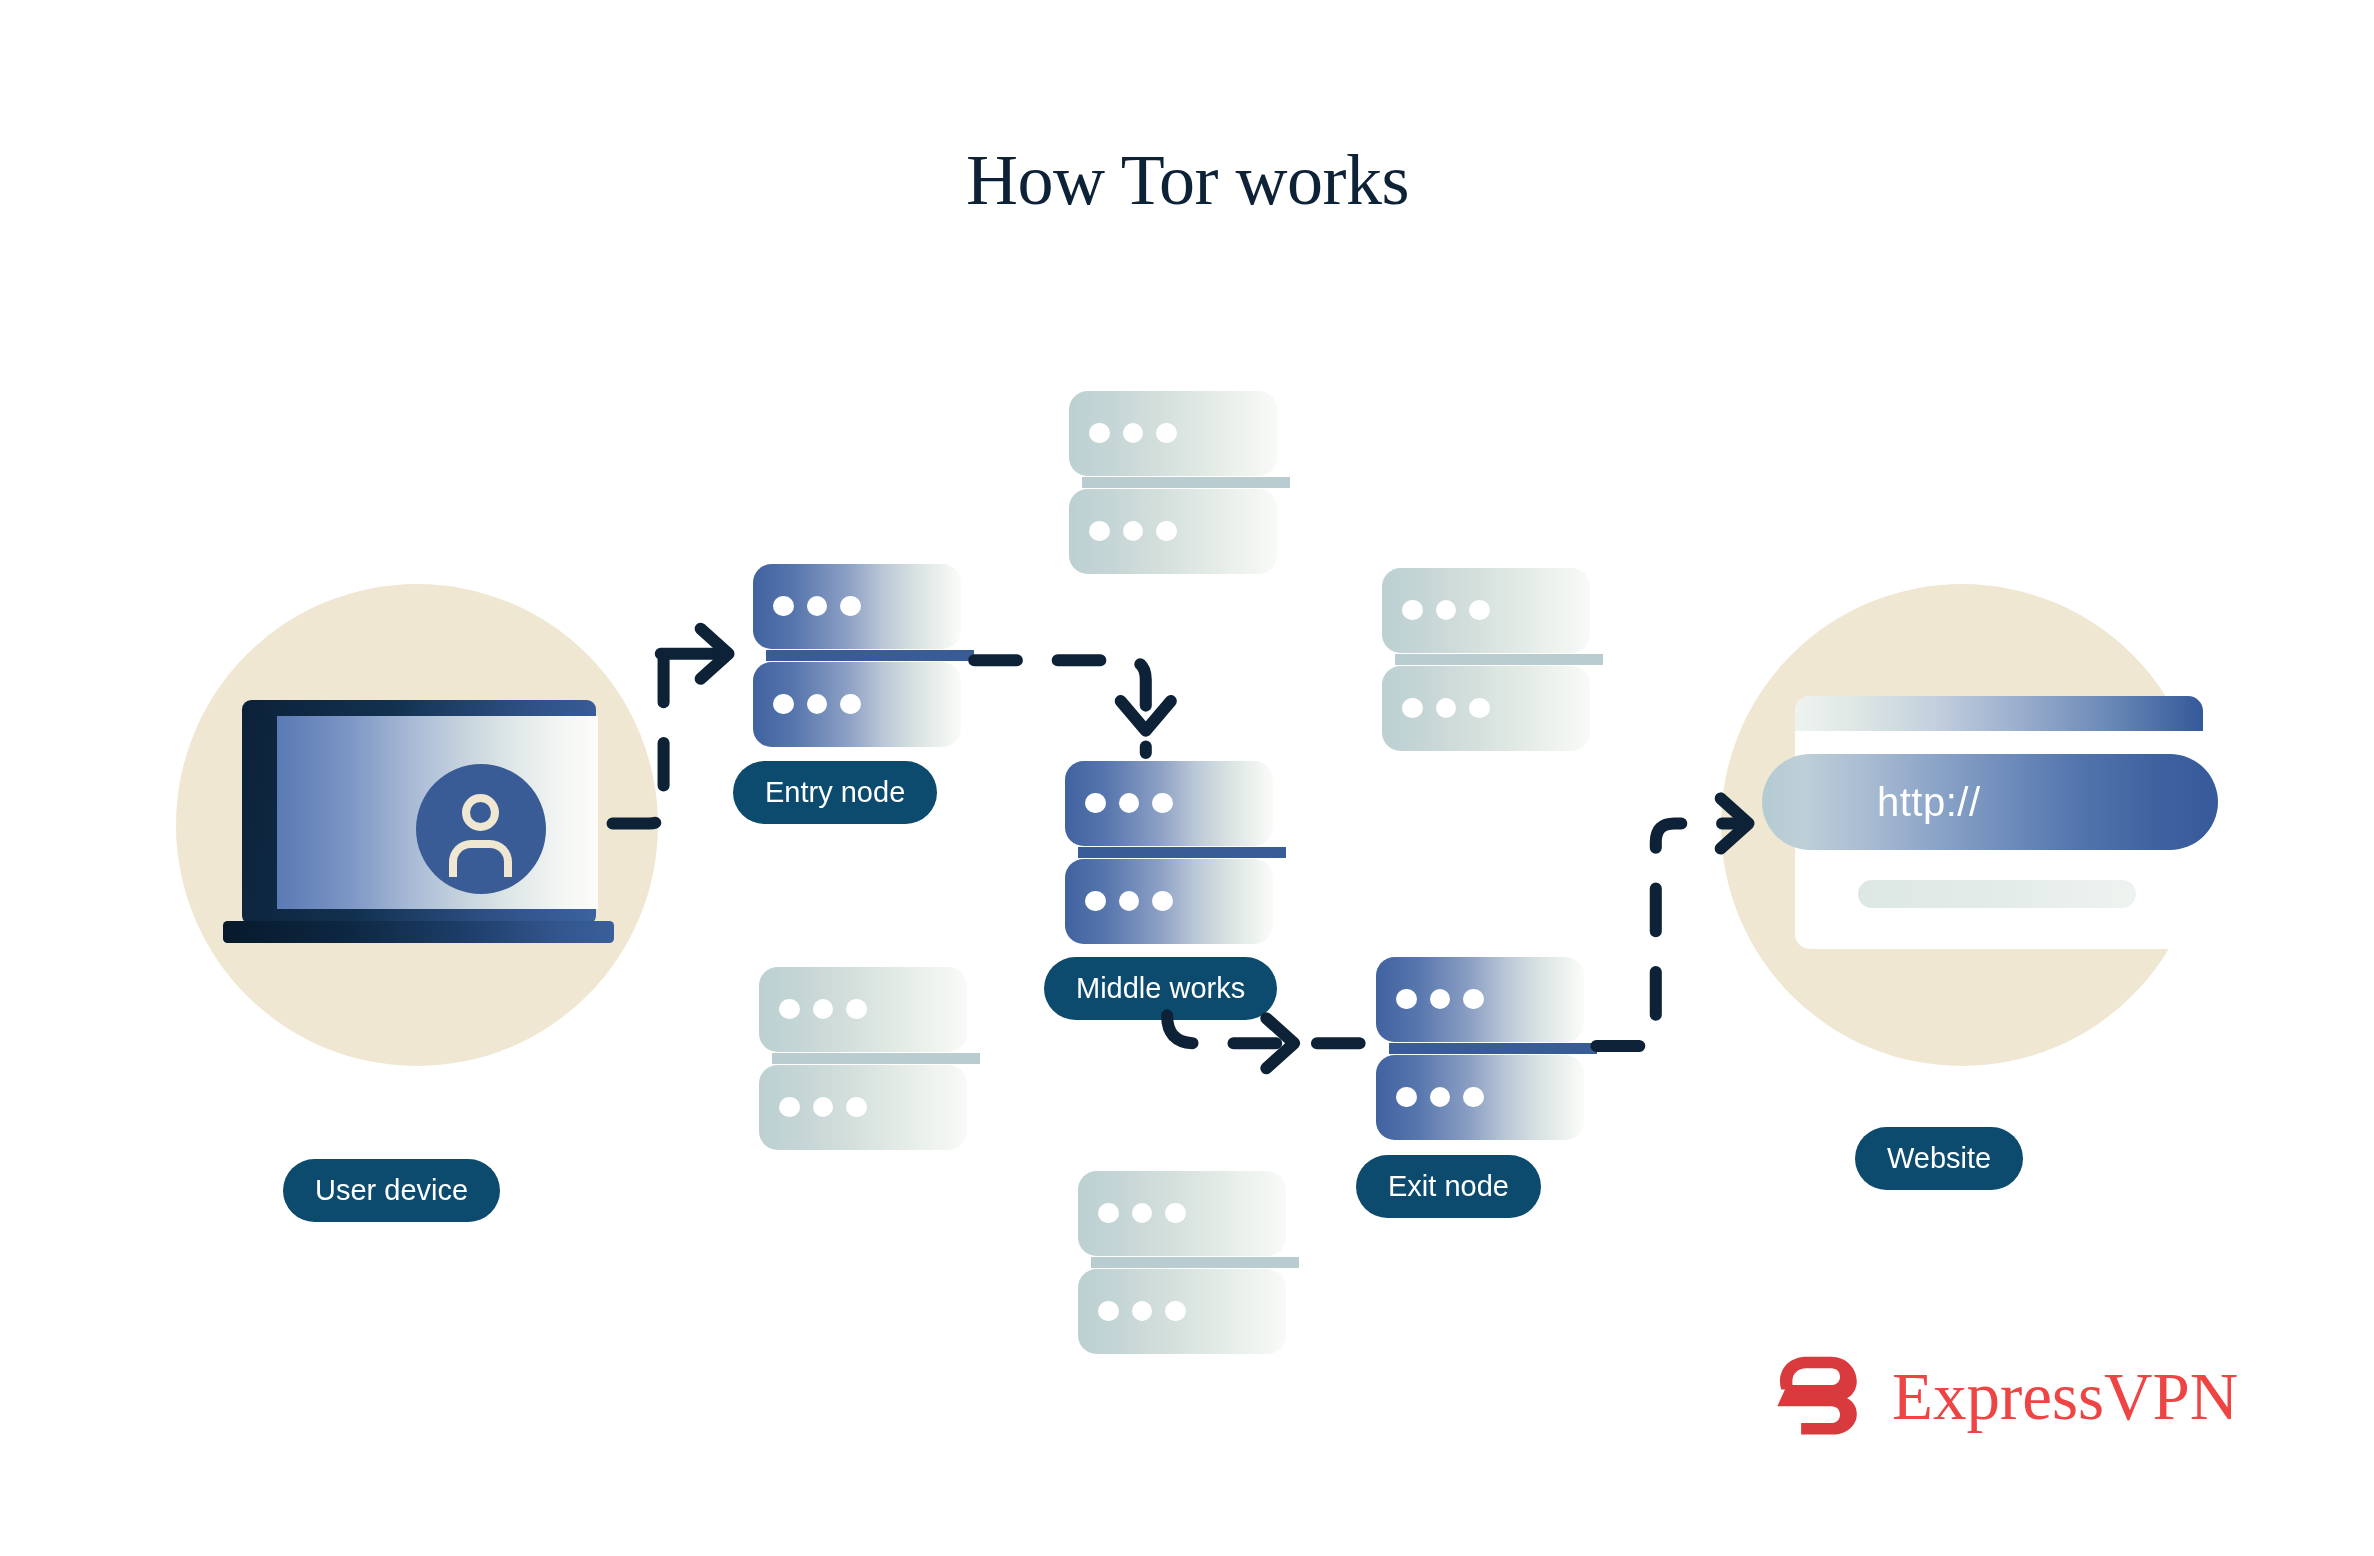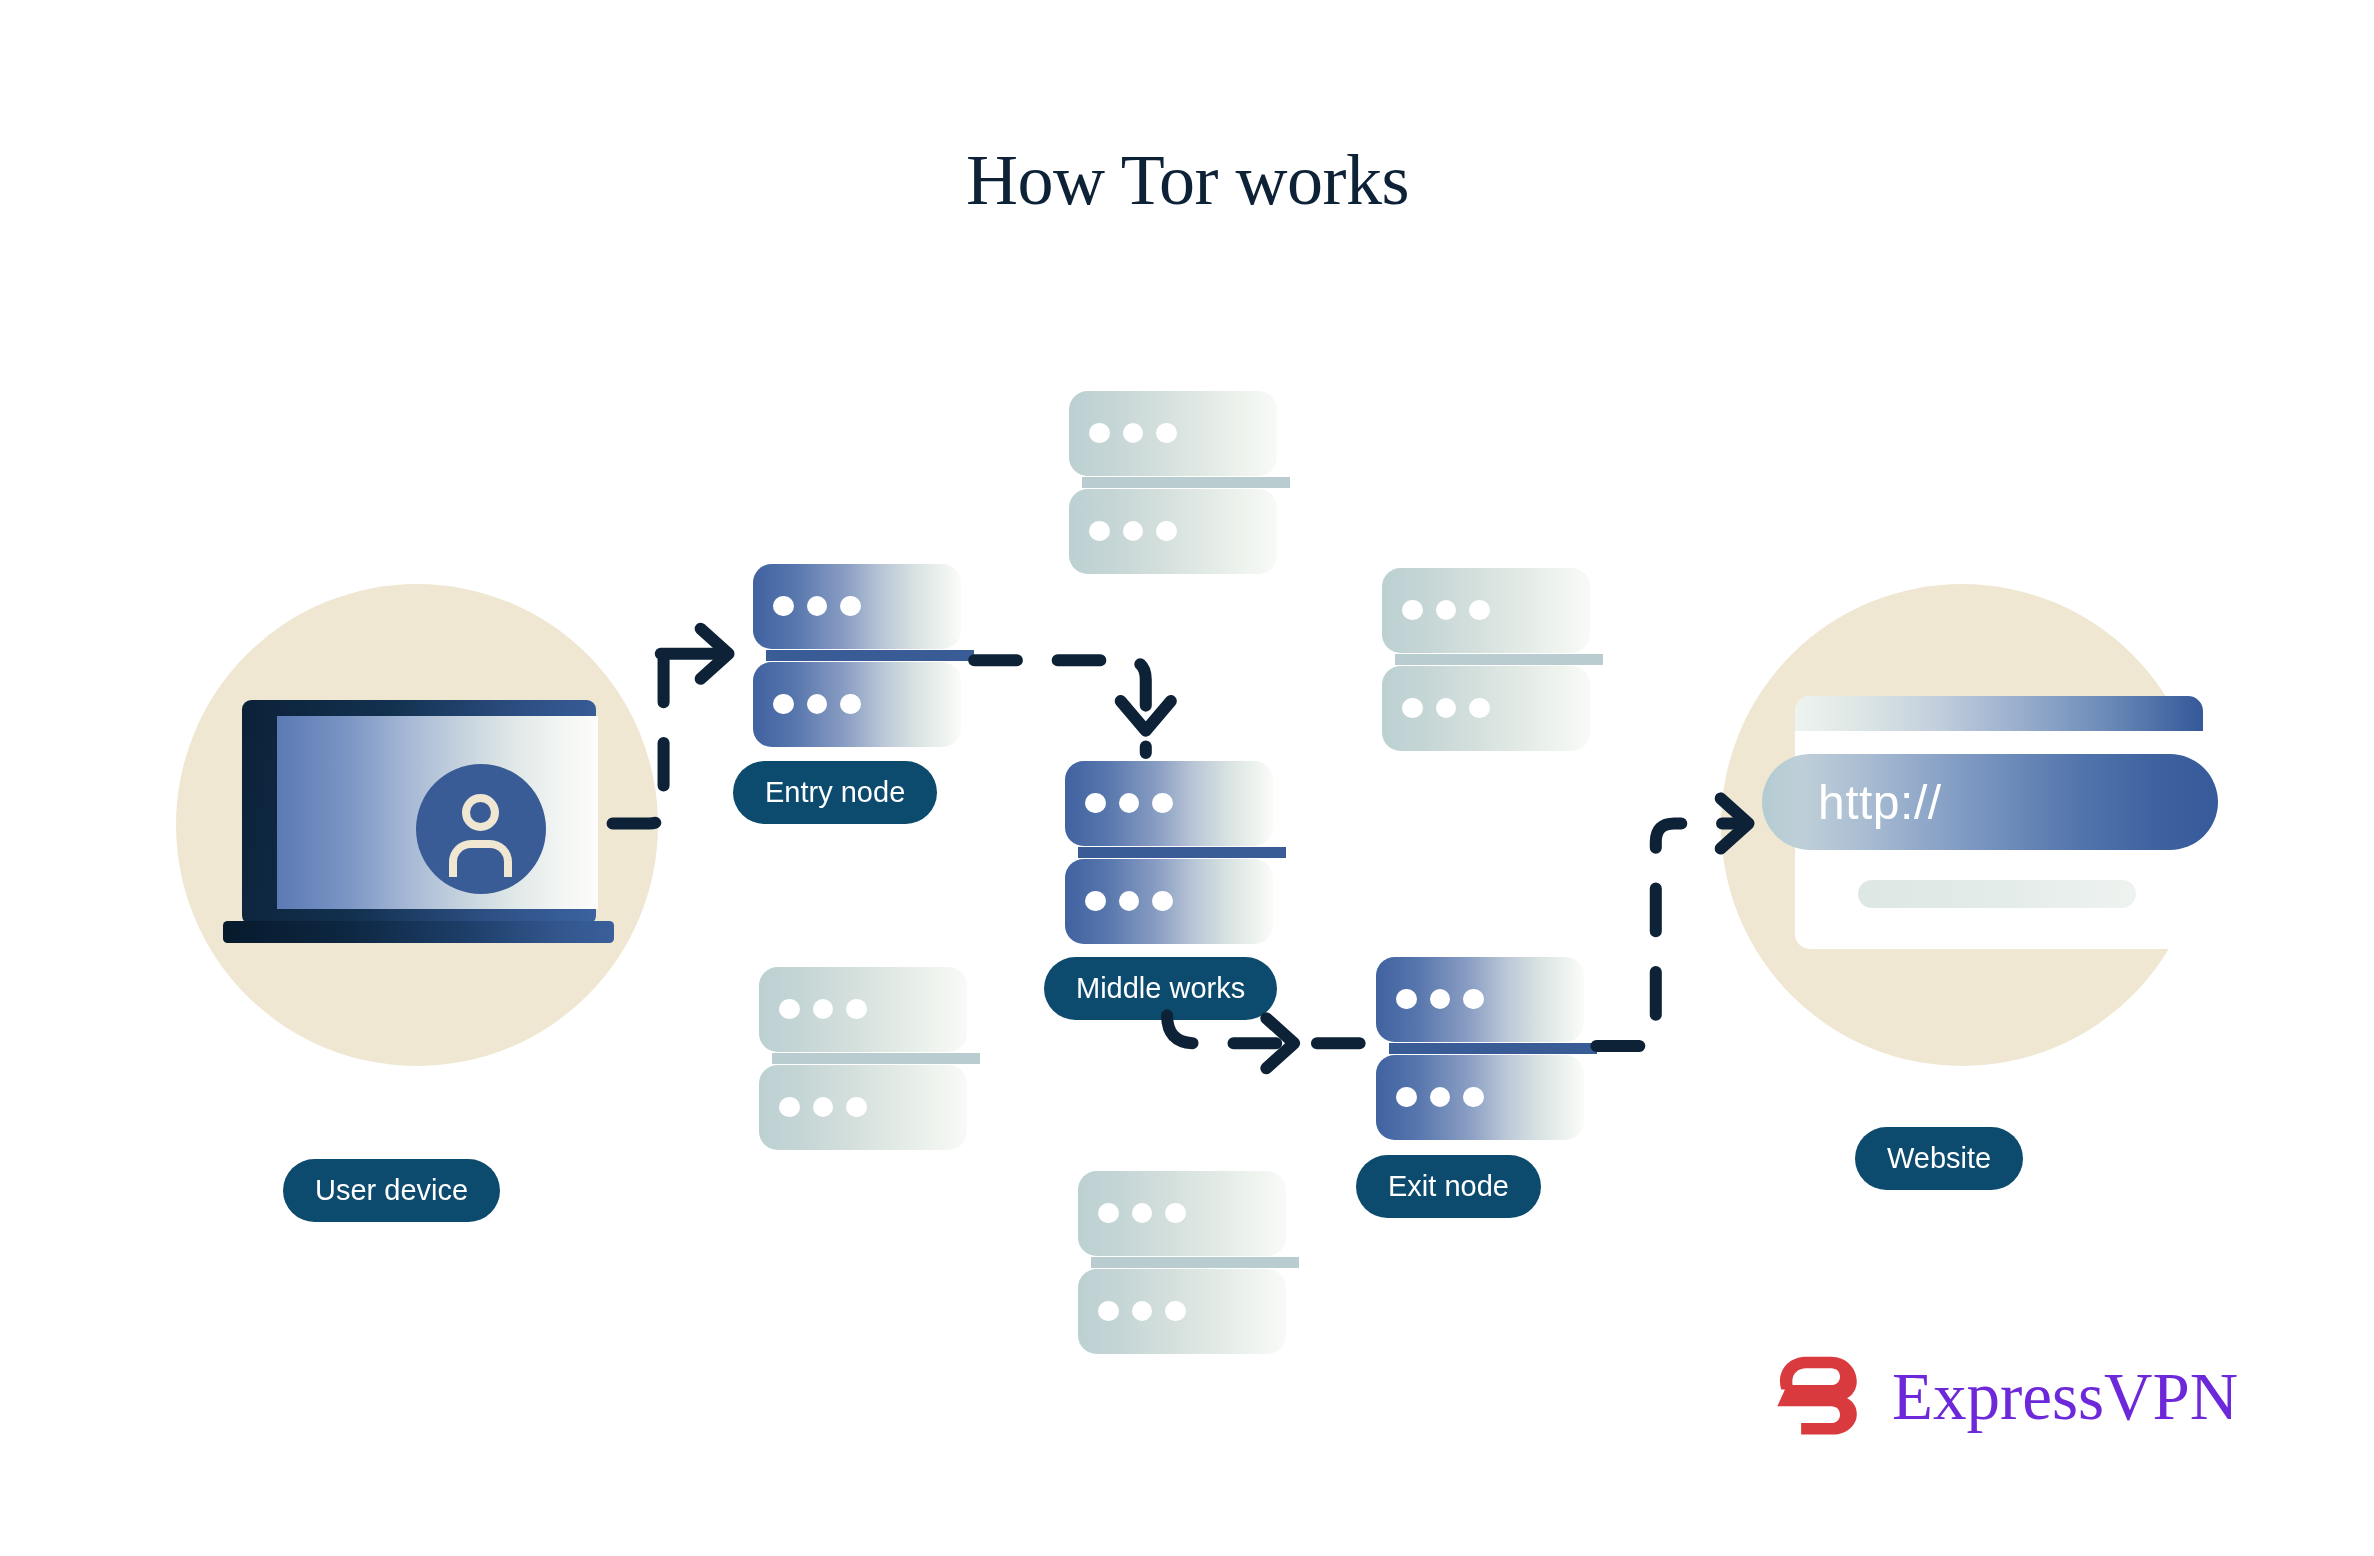--- a/index.html
+++ b/index.html
@@ -179,22 +179,22 @@
     position: absolute;
     left: -33px; top: 58px;
     width: 456px; height: 96px;
     border-radius: 48px;
     background: linear-gradient(90deg, #b4cbd2 0%, #becfd8 9%, #aabdd2 22%, #8ba4c7 38%, #6e8cbb 54%, #5274ac 70%, #3f63a0 86%, #365a9a 100%);
     display: flex;
     align-items: center;
   }
   .url-pill span {
     color: #ffffff;
-    font-size: 48px;
-    margin-left: 56px;
+    font-size: 40px;
+    margin-left: 115px;
     letter-spacing: 0.5px;
   }
 
   
   #connectors {
     position: absolute;
     left: 0; top: 0;
     width: 2375px; height: 1556px;
     pointer-events: none;
   }
@@ -207,21 +207,21 @@
     width: 427px;
     height: 102px;
     display: flex;
     align-items: center;
     gap: 24px;
   }
   #brand-logo .mark { width: 96px; height: 96px; flex: 0 0 auto; }
   #brand-logo .wordmark {
     font-family: "Liberation Serif", serif;
     font-size: 67px;
-    color: #6d28d9;
+    color: #ef4444;
     line-height: 1;
     white-space: nowrap;
     text-align: right;
   }
 </style>
 </head>
 <body>
 
 <div id="stage">
 

